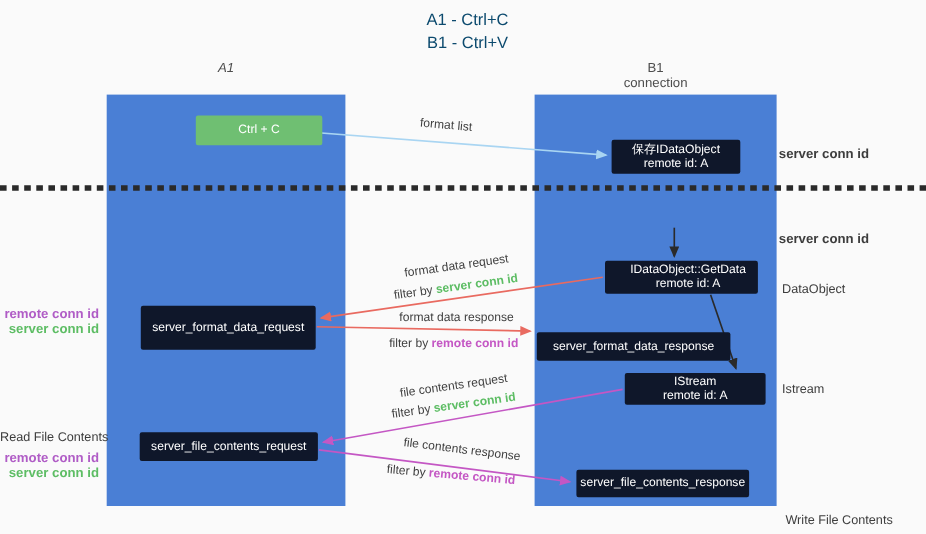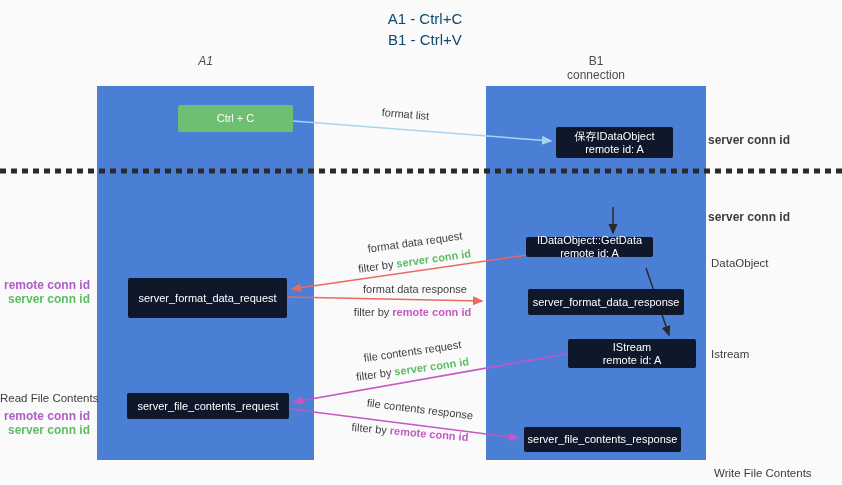--- a/index.html
+++ b/index.html
@@ -92,30 +92,30 @@
     <div class="box green" style="left:138px;top:105px;width:115px;height:27px;margin-left:40px;">
       <div>Ctrl + C</div>
     </div>
 
     <div class="box orange" style="left:556px;top:127px;width:117px;height:31px;">
       <div>保存IDataObject</div>
       <div>remote id: A</div>
     </div>
 
 
-    <div class="box orange" style="left:526px;top:237px;width:127px;height:20px;">
+    <div class="box orange" style="left:550px;top:237px;width:127px;height:30px;padding-left:12px;">
       <div>IDataObject::GetData</div>
       <div>remote id: A</div>
     </div>
 
     <div class="box orange" style="left:128px;top:278px;width:159px;height:40px;">
       <div>server_format_data_request</div>
     </div>
 
-    <div class="box orange" style="left:488px;top:289px;width:156px;height:26px;margin-left:40px;">
+    <div class="box orange" style="left:488px;top:302px;width:176px;height:26px;">
       <div>server_format_data_response</div>
     </div>
 
     <div class="box orange" style="left:568px;top:339px;width:128px;height:29px;">
       <div>IStream</div>
       <div>remote id: A</div>
     </div>
 
     <div class="box orange" style="left:127px;top:393px;width:162px;height:26px;">
       <div>server_file_contents_request</div>

